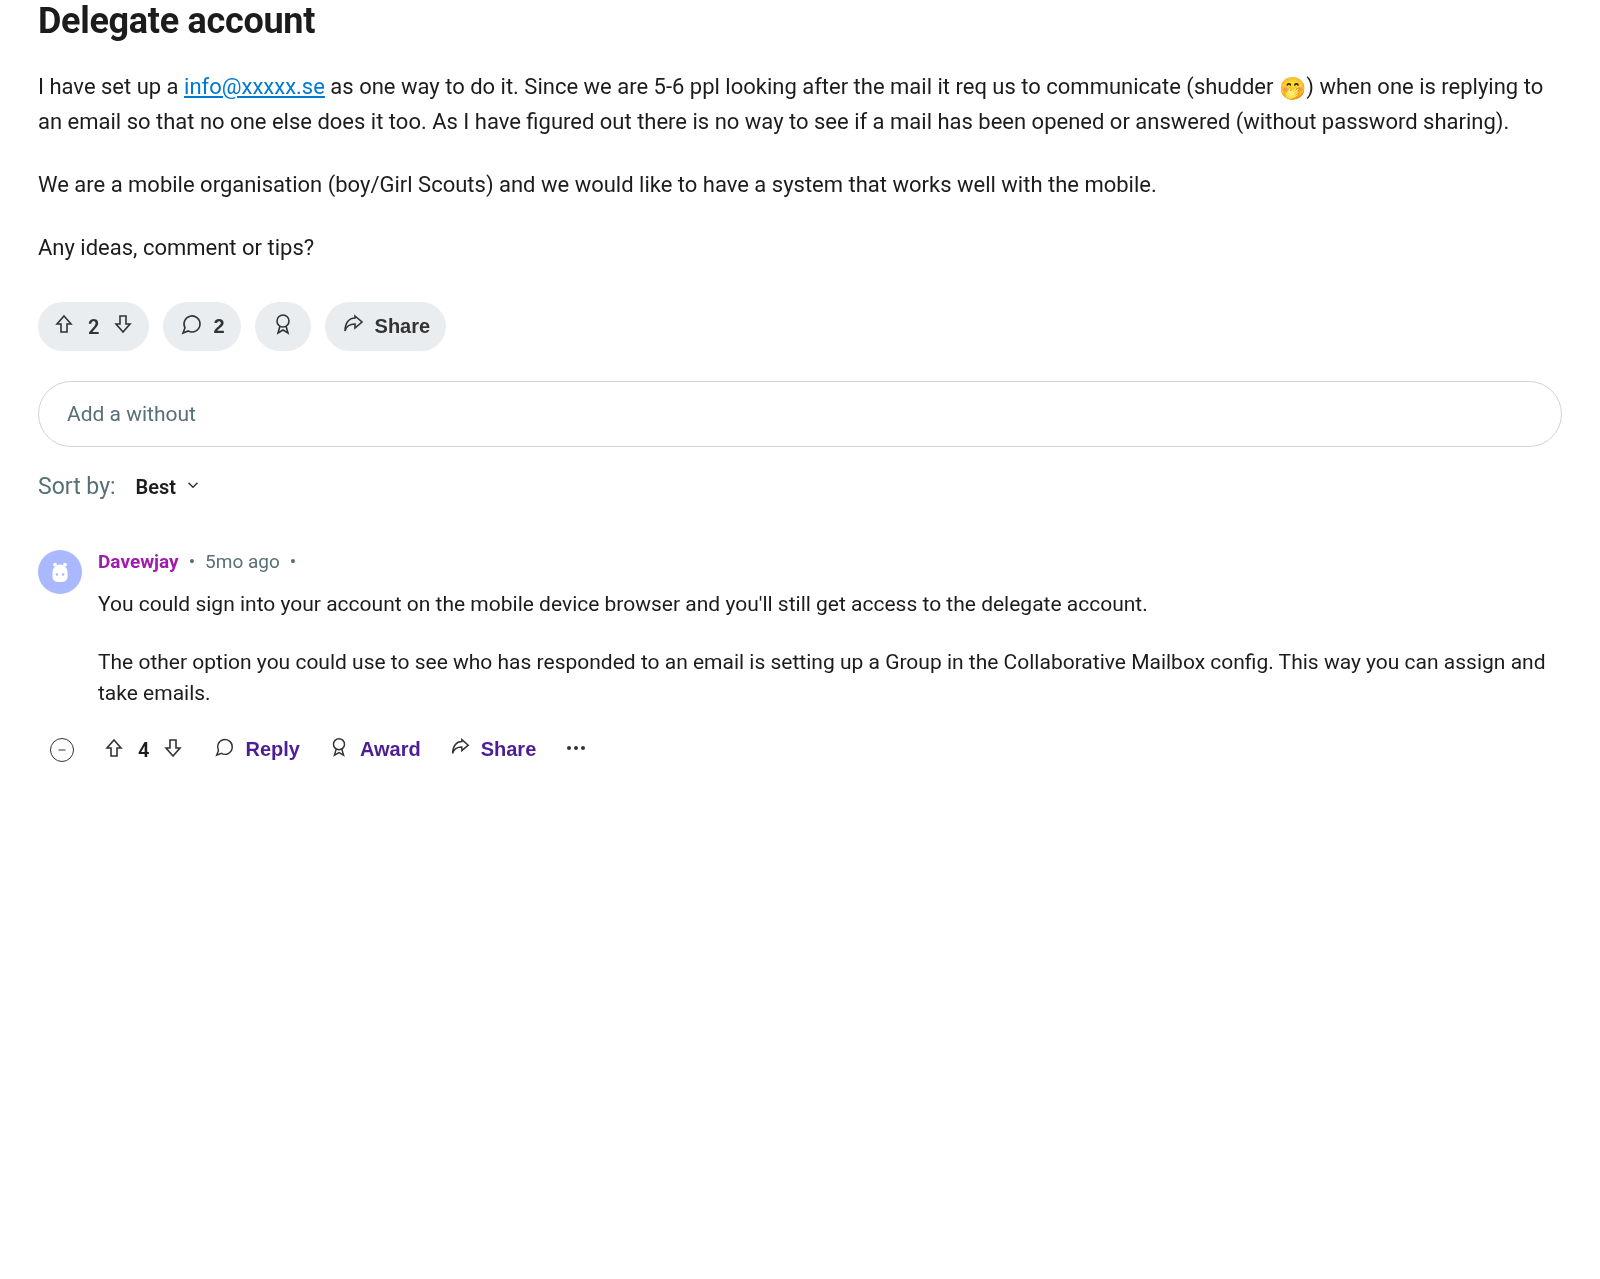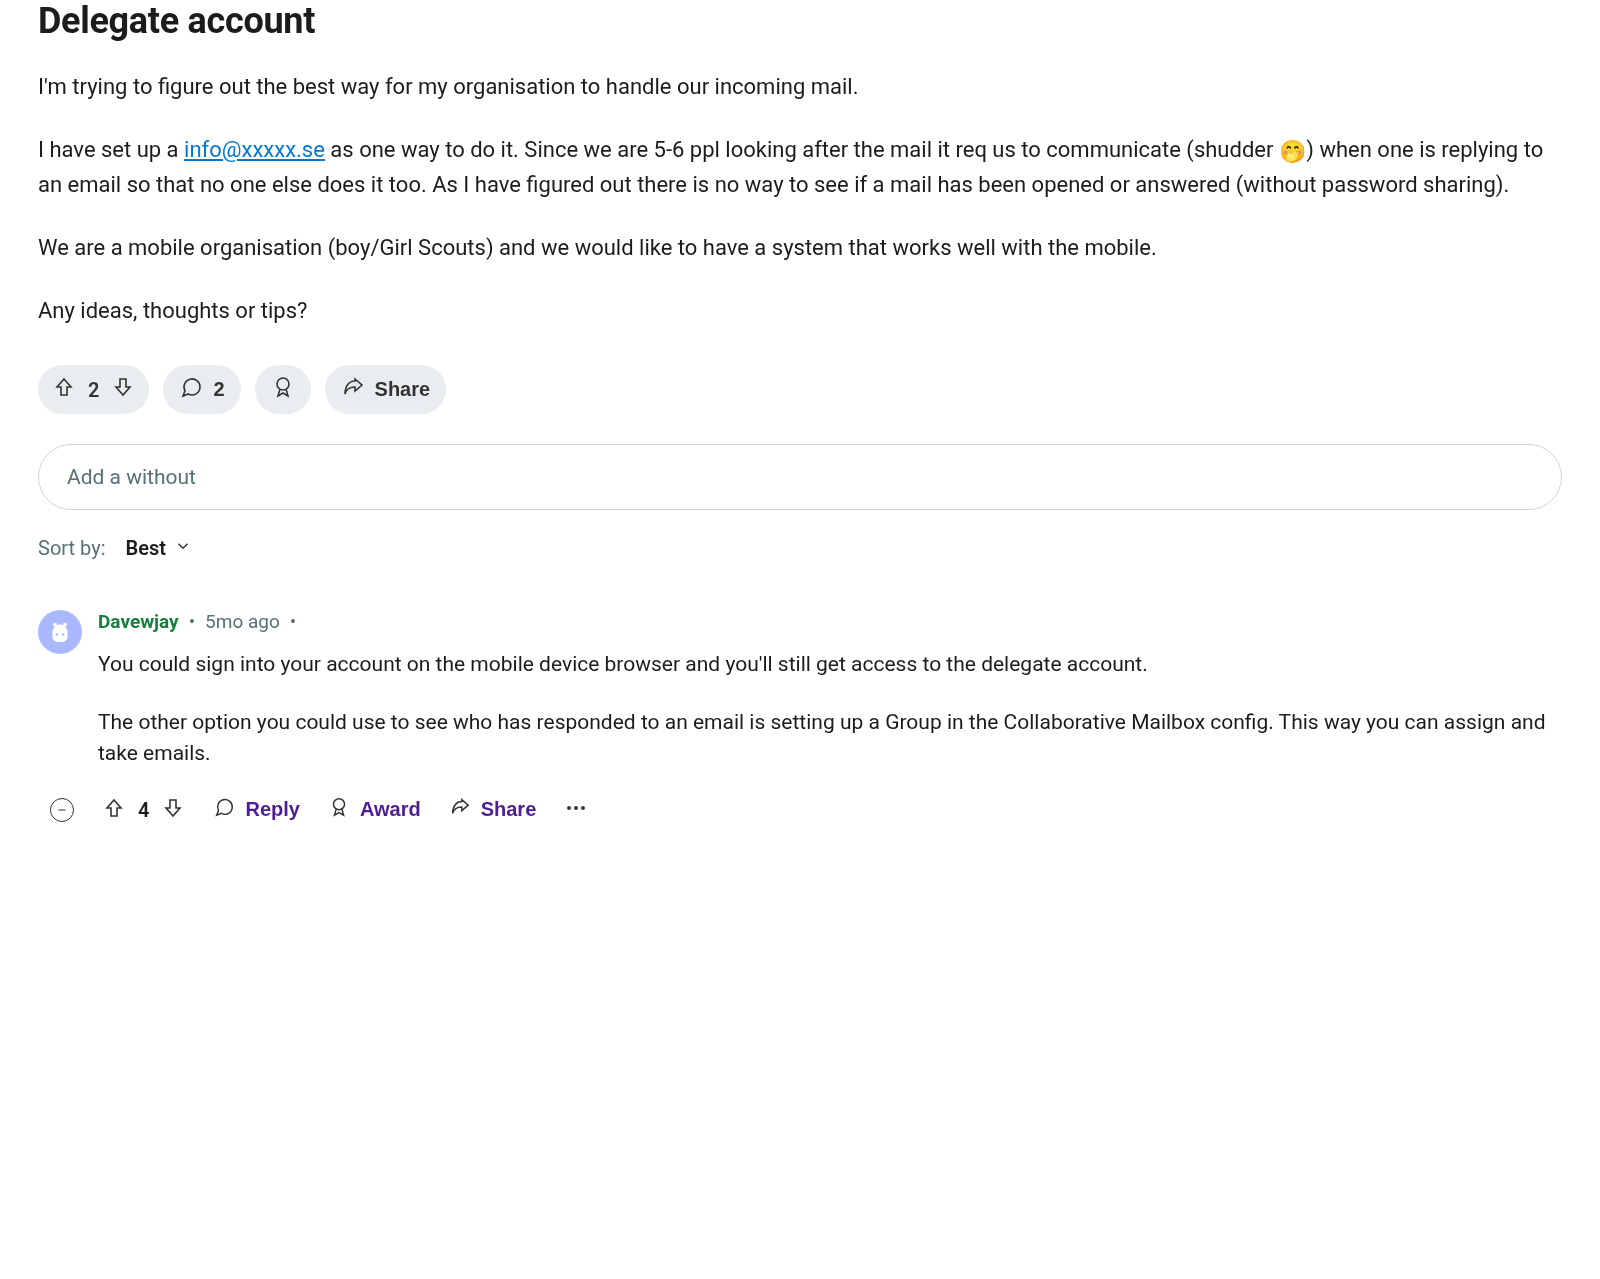--- a/index.html
+++ b/index.html
@@ -9,57 +9,56 @@
 .post-body p { margin-bottom: 30px; }
 .post-body a { color: #0079d3; text-decoration: underline; }
 .emoji { display: inline-block; vertical-align: -2px; }
 .action-row { display: flex; gap: 14px; align-items: center; margin: 38px 0 30px; }
 .pill { display: inline-flex; align-items: center; gap: 10px; background: #eaedef; border-radius: 999px; padding: 10px 16px; font-size: 20px; color: #333; cursor: pointer; border: none; font-weight: 600; }
 .pill.vote { padding: 10px 14px; gap: 12px; }
 .pill .count { font-weight: 600; }
 .pill svg { width: 24px; height: 24px; stroke: #333; fill: none; stroke-width: 1.6; }
 .comment-input { width: 100%; border: 1px solid #cfd4d9; border-radius: 999px; padding: 20px 28px; font-size: 21px; color: #576f76; cursor: text; margin-bottom: 26px; }
 .sort-row { display: flex; align-items: center; gap: 20px; margin-bottom: 50px; }
-.sort-label { font-size: 20px; color: #576f76; }
+.sort-label { font-size: 23px; color: #576f76; }
 .sort-select { display: inline-flex; align-items: center; gap: 8px; font-size: 20px; font-weight: 600; cursor: pointer; }
 .sort-select svg { width: 18px; height: 18px; stroke: #333; fill: none; stroke-width: 2; }
 .search-comments { display: inline-flex; align-items: center; gap: 12px; border: 1px solid #cfd4d9; border-radius: 999px; padding: 12px 24px; font-size: 21px; color: #576f76; cursor: text; }
 .search-comments svg { width: 22px; height: 22px; stroke: #576f76; fill: none; stroke-width: 2; }
 .comment { display: flex; gap: 16px; }
 .avatar { width: 44px; height: 44px; border-radius: 50%; background: #a9b8ff; display: flex; align-items: center; justify-content: center; flex-shrink: 0; }
 .avatar svg { width: 30px; height: 30px; fill: #fff; }
 .comment-content { flex: 1; }
 .comment-header { display: flex; align-items: center; gap: 10px; font-size: 19px; margin-bottom: 16px; }
-.comment-author { font-weight: 700; color: #15803d; cursor: pointer; }
+.comment-author { font-weight: 700; color: #a21caf; cursor: pointer; }
 .comment-meta { color: #576f76; }
 .comment-body { font-size: 21px; line-height: 1.5; }
 .comment-body p { margin-bottom: 26px; margin-top: 15px; }
 .comment-actions { display: flex; align-items: center; gap: 28px; margin-left: -48px; }
 .comment-actions .collapse { width: 24px; height: 24px; border: 1.5px solid #333; border-radius: 50%; display: flex; align-items: center; justify-content: center; cursor: pointer; }
 .comment-actions .collapse svg { width: 12px; height: 12px; stroke: #333; stroke-width: 2; }
 .plain-action { display: inline-flex; align-items: center; gap: 10px; font-size: 20px; font-weight: 600; color: #4c1d95; cursor: pointer; background: none; border: none; }
 .plain-action svg { width: 22px; height: 22px; stroke: #333; fill: none; stroke-width: 1.6; }
 .vote-plain { display: inline-flex; align-items: center; gap: 12px; }
 .vote-plain svg { width: 24px; height: 24px; stroke: #333; fill: none; stroke-width: 1.6; cursor: pointer; }
 .vote-plain .count { font-weight: 600; font-size: 20px; }
 .more-icon { cursor: pointer; }
 .more-icon svg { width: 24px; height: 24px; fill: #333; }
 </style>
 </head>
 <body>
 
 <h1>Delegate account</h1>
 
 <div class="post-body">
-  <p>I'm trying to figure out the best way for my organisation to handle our incoming mail.</p>
   <p>
     <span>I have set up a </span><a href="#">info@xxxxx.se</a><span> as one way to do it. Since we are 5-6 ppl looking after the mail it req us to communicate (shudder </span><span class="emoji">🤭</span><span>) when one is replying to an email so that no one else does it too. As I have figured out there is no way to see if a mail has been opened or answered (without password sharing).</span>
   </p>
   <p>We are a mobile organisation (boy/Girl Scouts) and we would like to have a system that works well with the mobile.</p>
-  <p>Any ideas, thoughts or tips?</p>
+  <p>Any ideas, comment or tips?</p>
 </div>
 
 <div class="action-row">
   <div class="pill vote">
     <span><svg viewBox="0 0 24 24">
           <path d="M12 4l7 8h-4v8h-6v-8H5z"></path>
         </svg></span>
     <span class="count">2</span>
     <span><svg viewBox="0 0 24 24">
           <path d="M12 20l-7-8h4V4h6v8h4z"></path>

